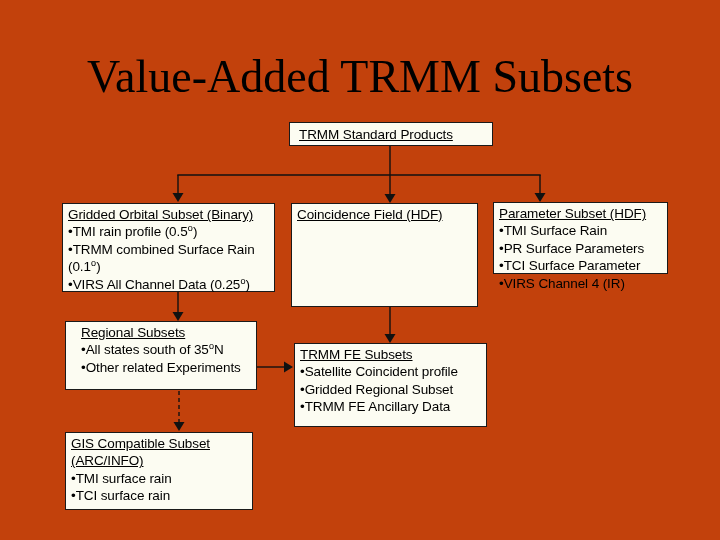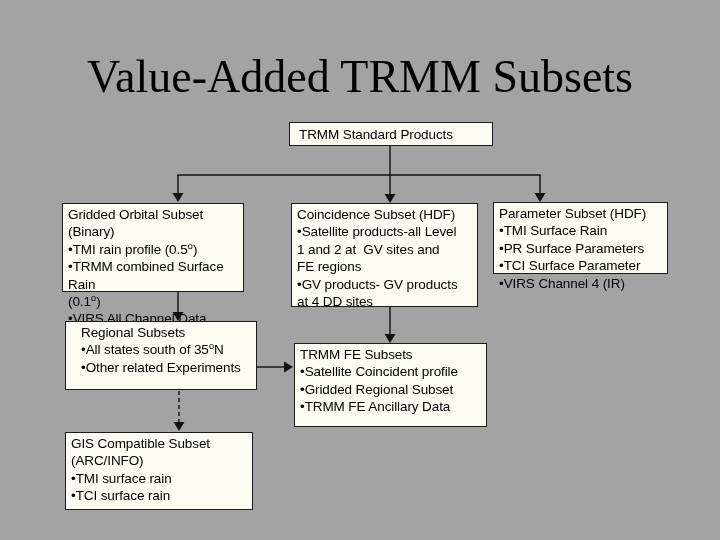--- a/index.html
+++ b/index.html
@@ -1,19 +1,19 @@
 <!DOCTYPE html>
 <html><head>
 <meta charset="utf-8">
 <style>
   html,body{margin:0;padding:0;}
   #slide{
     position:relative;
     width:720px;height:540px;
-    background:#a3a3a3;
+    background:#c2410c;
     overflow:hidden;
     font-family:"Liberation Sans","DejaVu Sans",sans-serif;
     color:#000;
   }
   #slide-title{
     position:absolute;
     top:50px;left:0;width:720px;
     text-align:center;
     font-family:"Liberation Serif","DejaVu Serif",serif;
     font-size:46px;
@@ -26,27 +26,28 @@
     position:absolute;
     box-sizing:border-box;
     background:#FCFCF2;
     border:1.6px solid #1A1A1A;
     padding:2px 3px 2px 5px;
     font-size:13.5px;
     line-height:17.4px;
     letter-spacing:-0.1px;
   }
   .box-title{
+    text-decoration:underline;
     white-space:pre-line;
   }
   .bullet-line{
     white-space:pre-line;
   }
   #box-standard{left:289px;top:122px;width:204px;height:24px;padding:3px 3px 2px 9px;}
-  #box-gridded{left:62px;top:203px;width:182px;height:89px;}
+  #box-gridded{left:62px;top:203px;width:213px;height:89px;}
   #box-coincidence{left:291px;top:203px;width:187px;height:104px;}
   #box-parameter{left:493px;top:202px;width:175px;height:72px;}
   #box-regional{left:65px;top:321px;width:192px;height:69px;padding-left:15px;}
   #box-fe{left:294px;top:343px;width:193px;height:84px;}
   #box-gis{left:65px;top:432px;width:188px;height:78px;}
   #connectors{
     position:absolute;left:0;top:0;width:720px;height:540px;
     pointer-events:none;
   }
   #connectors line, #connectors polyline{
@@ -100,28 +101,21 @@
     <div class="box-title">Gridded Orbital Subset (Binary)</div>
     <div>
         <div class="bullet-line">•TMI rain profile (0.5⁰)</div>
         <div class="bullet-line">•TRMM combined Surface Rain
 (0.1⁰)</div>
         <div class="bullet-line">•VIRS All Channel Data (0.25⁰)</div>
       </div>
   </div>
 
   <div class="box" id="box-coincidence">
-    <div class="box-title">Coincidence Subset (HDF)</div>
-    <div>
-        <div class="bullet-line">•Satellite products-all Level
-1 and 2 at &nbsp;GV sites and
-FE regions</div>
-        <div class="bullet-line">•GV products- GV products
-at 4 DD sites</div>
-      </div>
+    <div class="box-title">Coincidence Field (HDF)</div>
   </div>
 
   <div class="box" id="box-parameter">
     <div class="box-title">Parameter Subset (HDF)</div>
     <div>
         <div class="bullet-line">•TMI Surface Rain</div>
         <div class="bullet-line">•PR Surface Parameters</div>
         <div class="bullet-line">•TCI Surface Parameter</div>
         <div class="bullet-line">•VIRS Channel 4 (IR)</div>
       </div>

